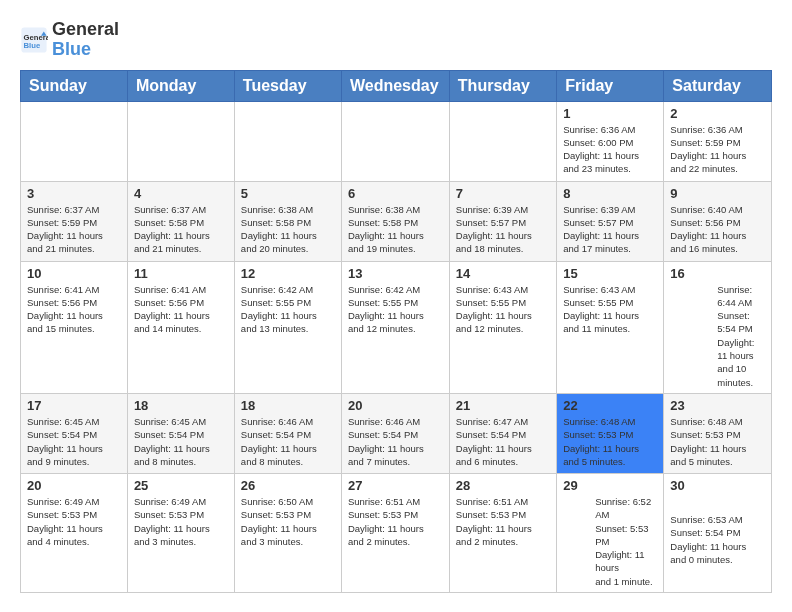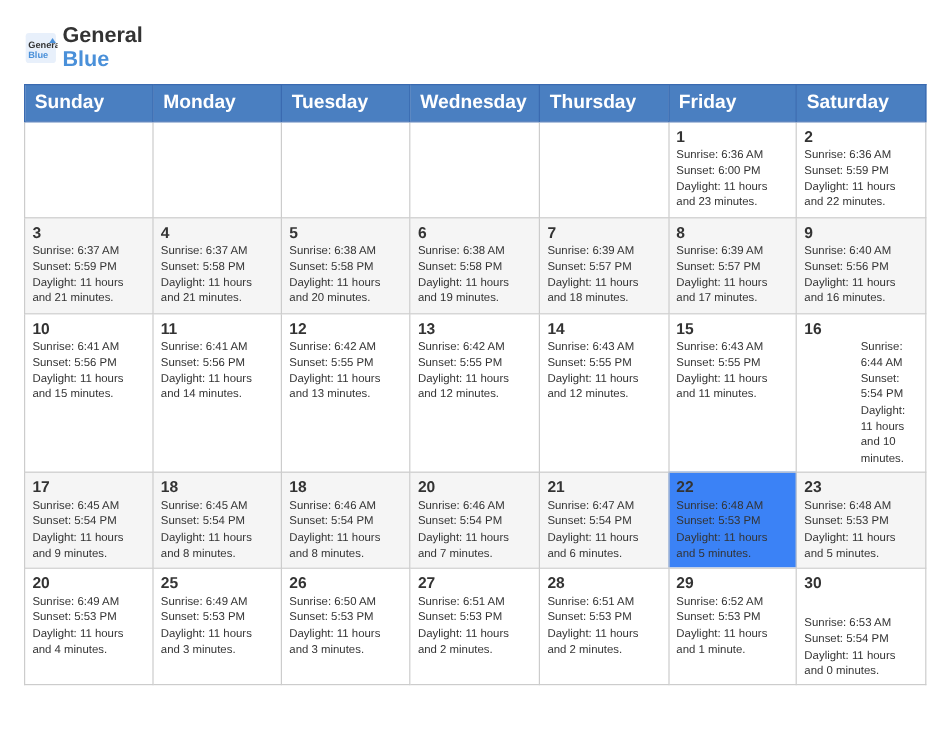--- a/index.html
+++ b/index.html
@@ -328,21 +328,21 @@
         </td>
         <td>
           <div class="day-number">28</div>
           <div class="day-info" style="white-space: pre-line;">Sunrise: 6:51 AM
 Sunset: 5:53 PM
 Daylight: 11 hours
 and 2 minutes.</div>
         </td>
         <td>
           <div class="day-number">29</div>
-          <div class="day-info" style="white-space: pre-line;">Sunrise: 6:52 AM
+          <div class="day-info" style="white-space: pre-line; margin-left: 32px;">Sunrise: 6:52 AM
 Sunset: 5:53 PM
 Daylight: 11 hours
 and 1 minute.</div>
         </td>
         <td>
           <div class="day-number">30</div>
           <div class="day-info" style="white-space: pre-line; margin-top: 20px;">Sunrise: 6:53 AM
 Sunset: 5:54 PM
 Daylight: 11 hours
 and 0 minutes.</div>

